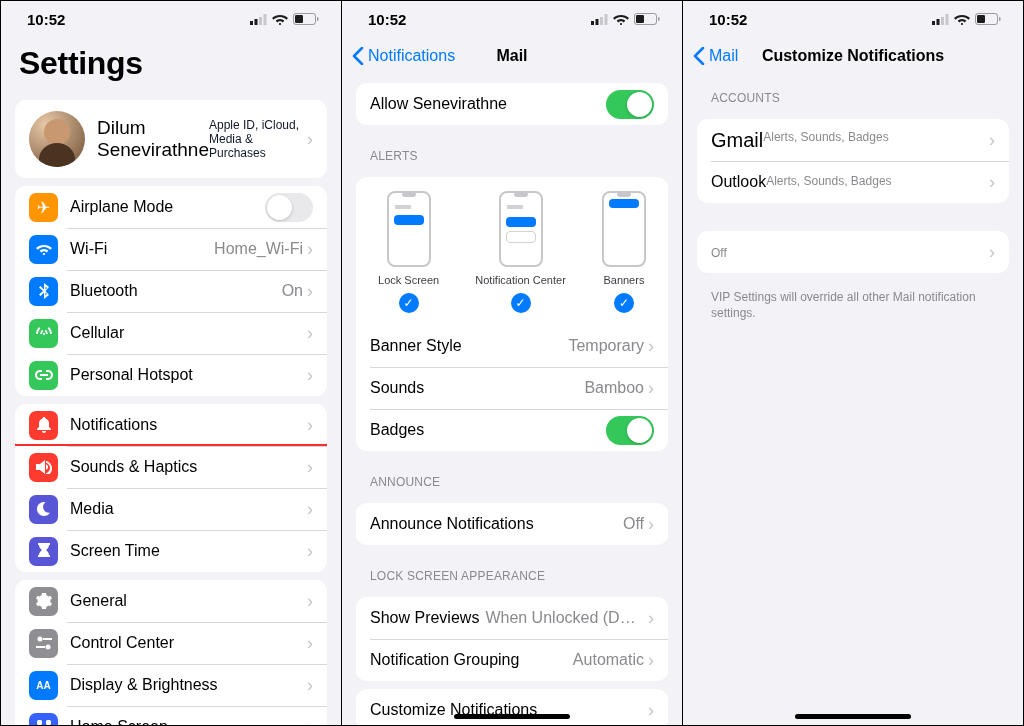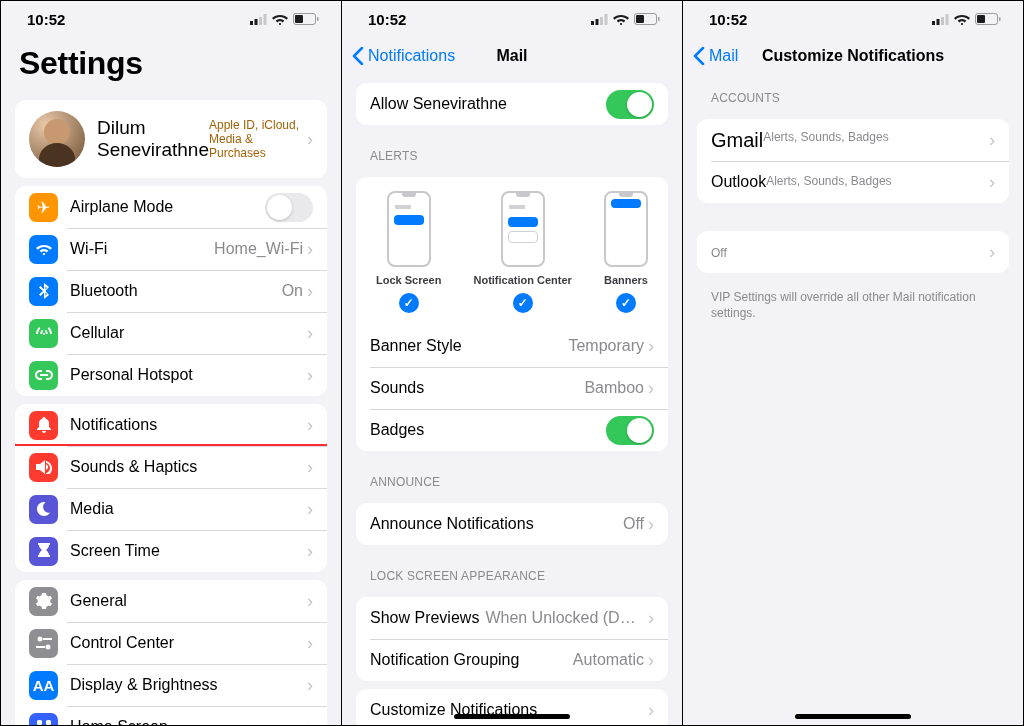--- a/index.html
+++ b/index.html
@@ -33,30 +33,30 @@
   .row-value { font-size: 16px; color: #8a8a8e; margin-right: 4px; }
   .row-sub { font-size: 12px; color: #8a8a8e; margin-top: 1px; }
   .row-stack { display: flex; flex-direction: row; flex: 1; padding: 7px 0; }
   .chevron { color: #c5c5c7; font-size: 18px; }
 
   .profile-row { padding: 10px 14px; }
   .avatar { width: 56px; height: 56px; border-radius: 50%; background: radial-gradient(circle at 30% 25%, #e8c9a8, #6d4c30); margin-right: 12px; flex-shrink: 0; position: relative; overflow: hidden; }
   .avatar::after { content: ""; position: absolute; bottom: -8px; left: 10px; width: 36px; height: 32px; background: #4a3320; border-radius: 50% 50% 0 0; }
   .avatar::before { content: ""; position: absolute; top: 8px; left: 15px; width: 26px; height: 26px; background: #c89870; border-radius: 50%; }
   .profile-name { font-size: 19px; font-weight: 500; }
-  .profile-sub { font-size: 12px; color: #a16207; margin-top: 1px; }
+  .profile-sub { font-size: 12px; color: #0f172a; margin-top: 1px; }
 
   .toggle { width: 48px; height: 29px; border-radius: 15px; position: relative; }
   .toggle.on { background: #34c759; }
   .toggle.off { background: #e9e9eb; }
   .toggle .knob { width: 25px; height: 25px; border-radius: 50%; background: #fff; position: absolute; top: 2px; box-shadow: 0 1px 3px rgba(0,0,0,0.2); }
   .toggle.on .knob { right: 2px; }
   .toggle.off .knob { left: 2px; }
 
-  .alerts-panel { display: flex; justify-content: space-around; padding: 14px 4px 12px; font-weight: bold; }
+  .alerts-panel { display: flex; justify-content: space-around; padding: 14px 4px 12px; }
   .alert-opt { display: flex; flex-direction: column; align-items: center; gap: 7px; }
   .alert-mini { width: 44px; height: 76px; border: 2px solid #c7c7cc; border-radius: 8px; background: #fff; position: relative; overflow: hidden; }
   .alert-mini .notch { position: absolute; top: 0; left: 50%; transform: translateX(-50%); width: 14px; height: 4px; background: #c7c7cc; border-radius: 0 0 3px 3px; }
   .alert-mini .hline { position: absolute; left: 6px; width: 16px; height: 4px; background: #d1d1d6; top: 12px; }
   .alert-mini .badge { position: absolute; left: 5px; right: 5px; height: 10px; border-radius: 4px; background: #007aff; }
   .alert-mini.lock .badge { top: 22px; }
   .alert-mini.center .badge { top: 24px; }
   .alert-mini.center::after { content: ""; position: absolute; left: 5px; right: 5px; top: 38px; height: 10px; border: 1.5px solid #d1d1d6; border-radius: 4px; }
   .alert-mini.banner .badge { top: 6px; height: 9px; }
   .alert-label { font-size: 11px; color: #3c3c43; }
@@ -217,21 +217,21 @@
                 <rect x="7" y="2" width="9" height="2" fill="#fff"></rect>
                 <circle cx="12" cy="11" r="2.5" fill="#fff"></circle>
                 <rect x="0" y="10" width="9" height="2" fill="#fff"></rect>
               </svg>
             </span>
           <span class="row-label">Control Center</span>
           <span class="chevron">›</span>
         </div>
         <div class="row with-icon">
           <span class="icon-wrap ic-disp">
-              <span style="font-size:15px;font-weight:700">AA</span>
+              <span style="font-size:10px;font-weight:700">AA</span>
             </span>
           <span class="row-label">Display &amp; Brightness</span>
           <span class="chevron">›</span>
         </div>
         <div class="row with-icon">
           <span class="icon-wrap ic-home">
               <svg width="16" height="16" viewBox="0 0 16 16">
                 <rect x="1" y="1" width="5" height="5" rx="1.5" fill="#fff"></rect>
                 <rect x="10" y="1" width="5" height="5" rx="1.5" fill="#fff"></rect>
                 <rect x="1" y="10" width="5" height="5" rx="1.5" fill="#fff"></rect>

